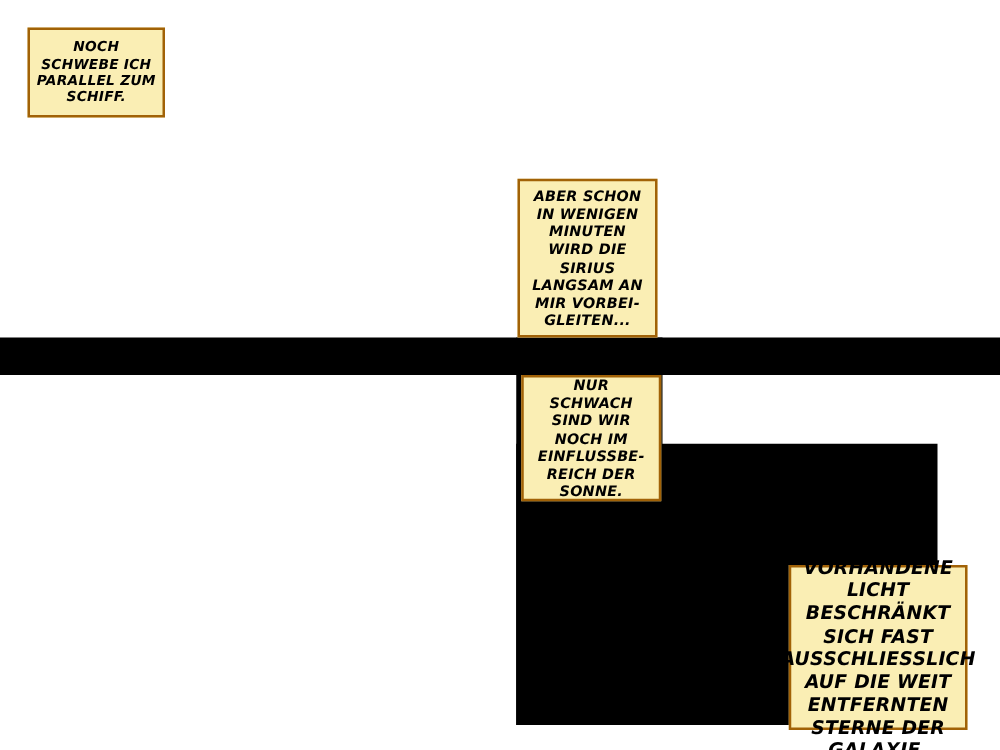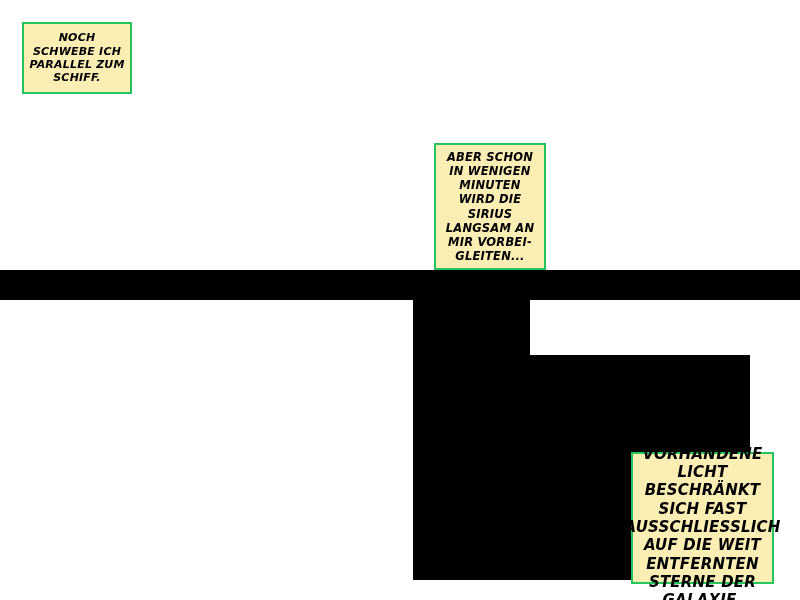--- a/index.html
+++ b/index.html
@@ -15,21 +15,21 @@
     overflow: hidden;
     font-family: "DejaVu Sans", sans-serif;
   }
   .panel-black {
     position: absolute;
     background: #000000;
   }
   .caption {
     position: absolute;
     background: #faeeb4;
-    border: 2px solid #22c55e;
+    border: 2px solid #a16207;
     box-sizing: border-box;
     display: flex;
     align-items: center;
     justify-content: center;
     text-align: center;
     font-style: italic;
     font-weight: bold;
     color: #000000;
     letter-spacing: 0.2px;
     line-height: 1.22;
@@ -38,21 +38,21 @@
     text-transform: uppercase;
   }
   #cap1 {
     left: 22px;
     top: 22px;
     width: 110px;
     height: 72px;
     font-size: 11px;
   }
   #cap2 {
-    left: 434px;
+    left: 414px;
     top: 143px;
     width: 112px;
     height: 127px;
     font-size: 11.5px;
   }
   #cap3 {
     left: 417px;
     top: 300px;
     width: 112px;
     height: 101px;
@@ -73,15 +73,16 @@
 <body>
 
 <div id="stage">
 
   <div class="panel-black" id="blk1"></div>
   <div class="panel-black" id="blk3"></div>
   <div class="panel-black" id="blk2"></div>
 
   <div class="caption" id="cap1">Noch schwebe ich parallel zum Schiff.</div>
   <div class="caption" id="cap2">Aber schon in wenigen Minuten wird die Sirius langsam an mir vorbei- gleiten...</div>
+  <div class="caption" id="cap3">Nur schwach sind wir noch im Einflussbe- reich der Sonne.</div>
   <div class="caption" id="cap4">Das vorhandene Licht beschränkt sich fast ausschliesslich auf die weit entfernten Sterne der Galaxie.</div>
 
 </div>
 
 </body></html>

